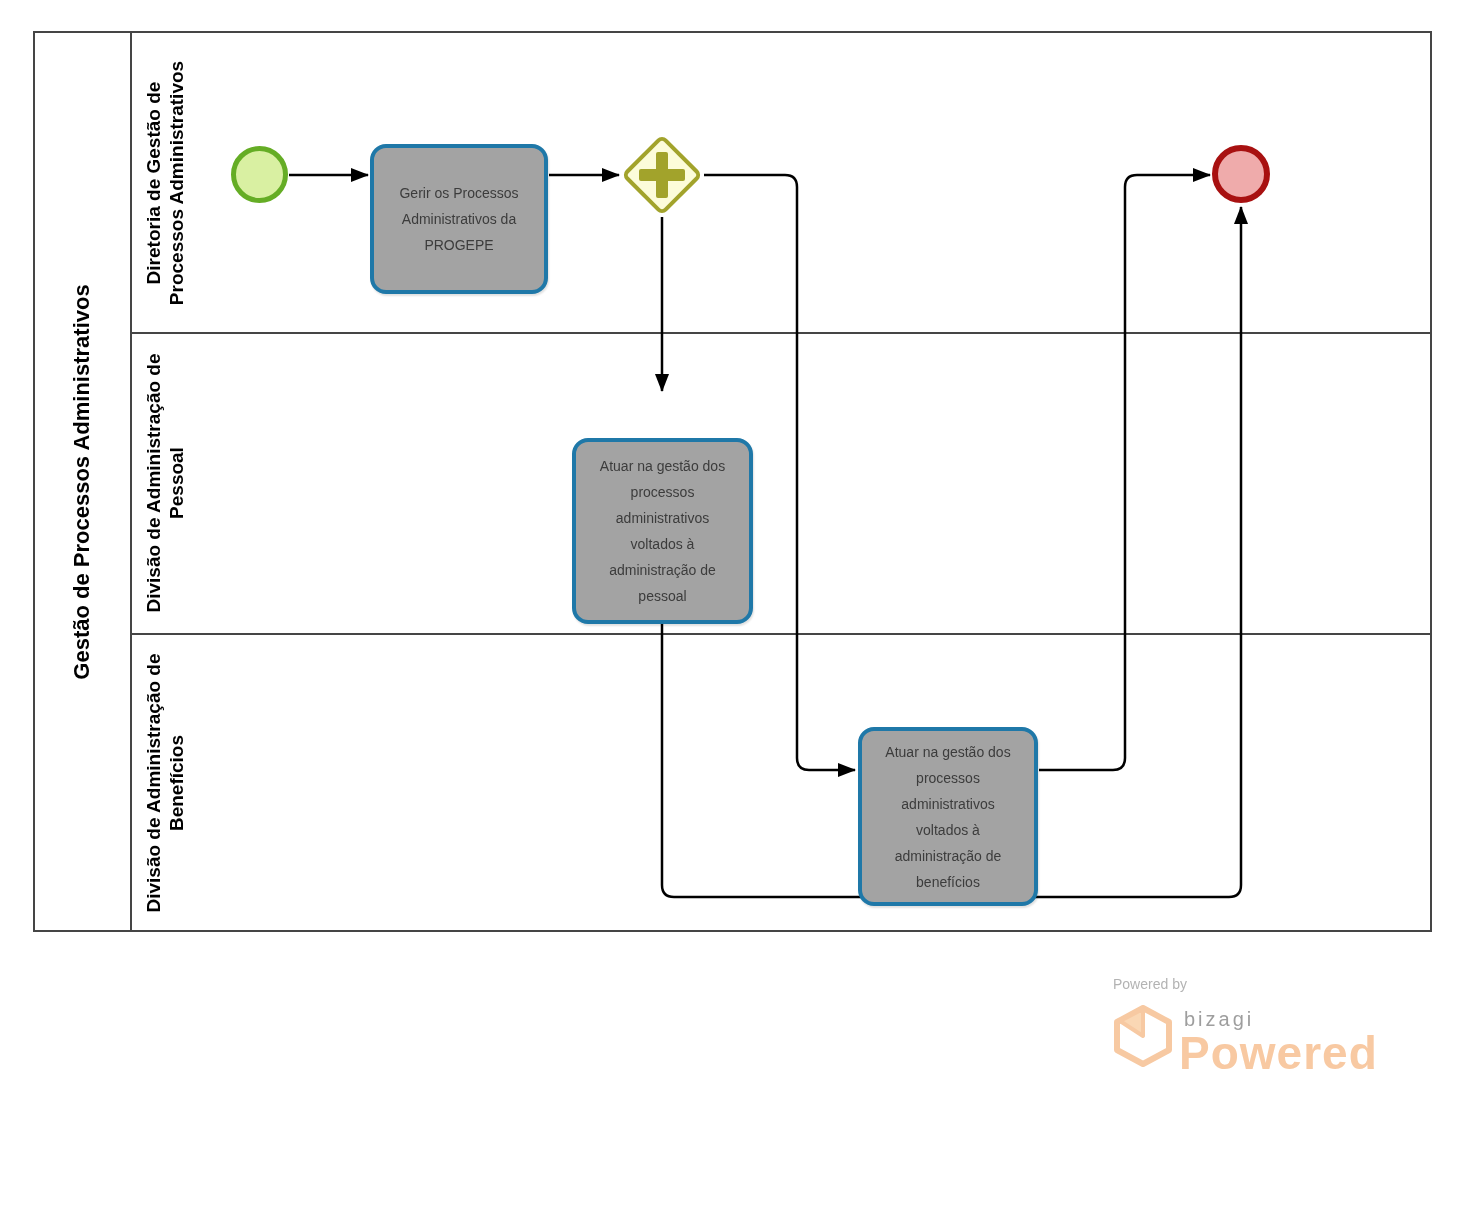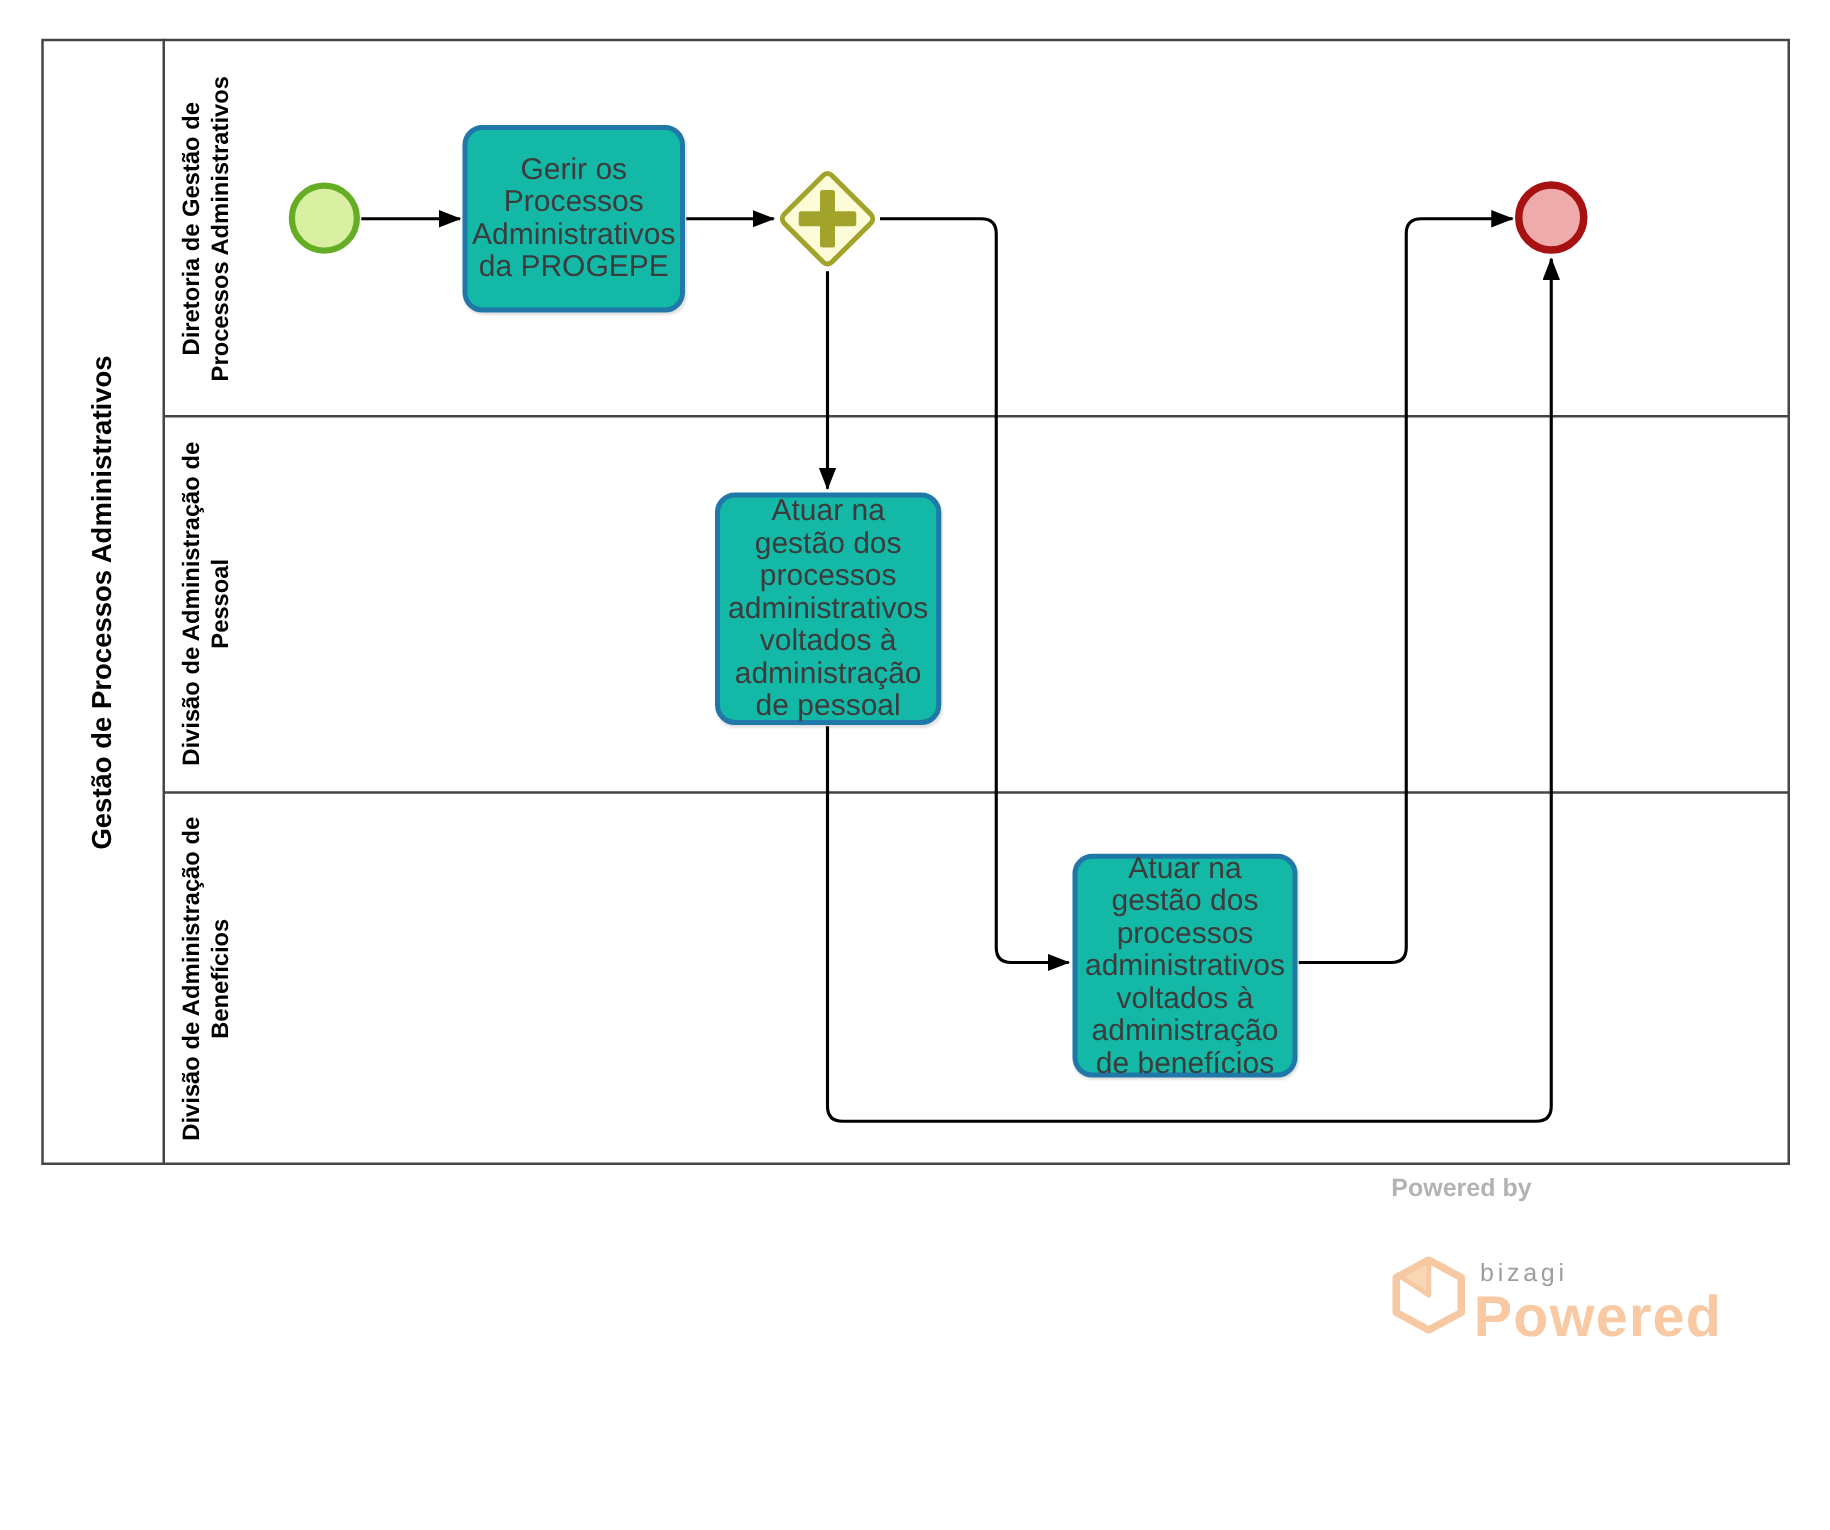--- a/index.html
+++ b/index.html
@@ -14,44 +14,44 @@
         display:flex;align-items:center;justify-content:center;}
   .vtext{transform:rotate(-90deg);white-space:nowrap;font-weight:bold;font-size:22px;color:#000;}
   .lane-divider{position:absolute;left:132px;width:1300px;height:2px;background:#454545;}
   .lane-label-strip{position:absolute;left:134px;width:62px;
         display:flex;align-items:center;justify-content:center;}
   .lane-label-inner{flex:none;transform:rotate(-90deg);font-weight:bold;font-size:19px;
         line-height:23px;color:#000;text-align:center;}
 
   
   .task{position:absolute;box-sizing:border-box;border:4px solid #1F78A8;border-radius:16px;
-        background:#14b8a6;display:flex;align-items:center;justify-content:center;
-        text-align:center;font-size:24px;line-height:26px;color:#3C3C3C;
-        box-shadow:1px 2px 2px rgba(0,0,0,0.12);}
+        background:#a3a3a3;display:flex;align-items:center;justify-content:center;
+        text-align:center;font-size:14px;line-height:26px;color:#3C3C3C;
+        box-shadow:1px 2px 2px rgba(0,0,0,0.12);margin-top:44px;}
   .task .tlabel{padding:0 19px;}
   #task-gerir{left:370px;top:100px;width:178px;height:150px;}
   #task-gerir .tlabel{padding:0 18px;}
   #task-pessoal{left:572px;top:394px;width:181px;height:186px;}
   #task-beneficios{left:858px;top:683px;width:180px;height:179px;}
 
   .event{position:absolute;border-radius:50%;box-sizing:content-box;}
   .start-event{left:231px;top:146px;width:47px;height:47px;border:5px solid #65AD25;background:#D9F0A2;}
   .end-event{left:1212px;top:145px;width:46px;height:46px;border:6px solid #A81111;background:#EFABAB;}
 
   .gateway{position:absolute;left:633px;top:146px;width:58px;height:58px;
         background:#FCFCD9;border:4px solid #A2A32B;border-radius:7px;box-sizing:border-box;
         transform:rotate(45deg);}
   .gateway-plus{position:absolute;left:633px;top:146px;width:58px;height:58px;}
   .gateway-plus .bar-h{position:absolute;left:6px;top:23px;width:46px;height:12px;background:#A2A32B;border-radius:2px;}
   .gateway-plus .bar-v{position:absolute;left:23px;top:6px;width:12px;height:46px;background:#A2A32B;border-radius:2px;}
 
   .flows-svg{position:absolute;left:0;top:0;pointer-events:none;}
 
   
-  .powered-by{position:absolute;left:1113px;top:940px;font-size:20px;font-weight:700;color:#B3B3B3;}
+  .powered-by{position:absolute;left:1113px;top:976px;font-size:14px;font-weight:400;color:#B3B3B3;}
   .logo-hex{position:absolute;left:1110px;top:1005px;}
   .logo-bizagi{position:absolute;left:1184px;top:1008px;font-size:20px;color:#9E9E9E;letter-spacing:3px;text-align:right;}
   .logo-modeler{position:absolute;left:1179px;top:1026px;font-size:46px;font-weight:700;
         color:#F8C9A2;letter-spacing:1px;}
 </style>
 </head>
 <body>
 
 <div class="canvas">
 

